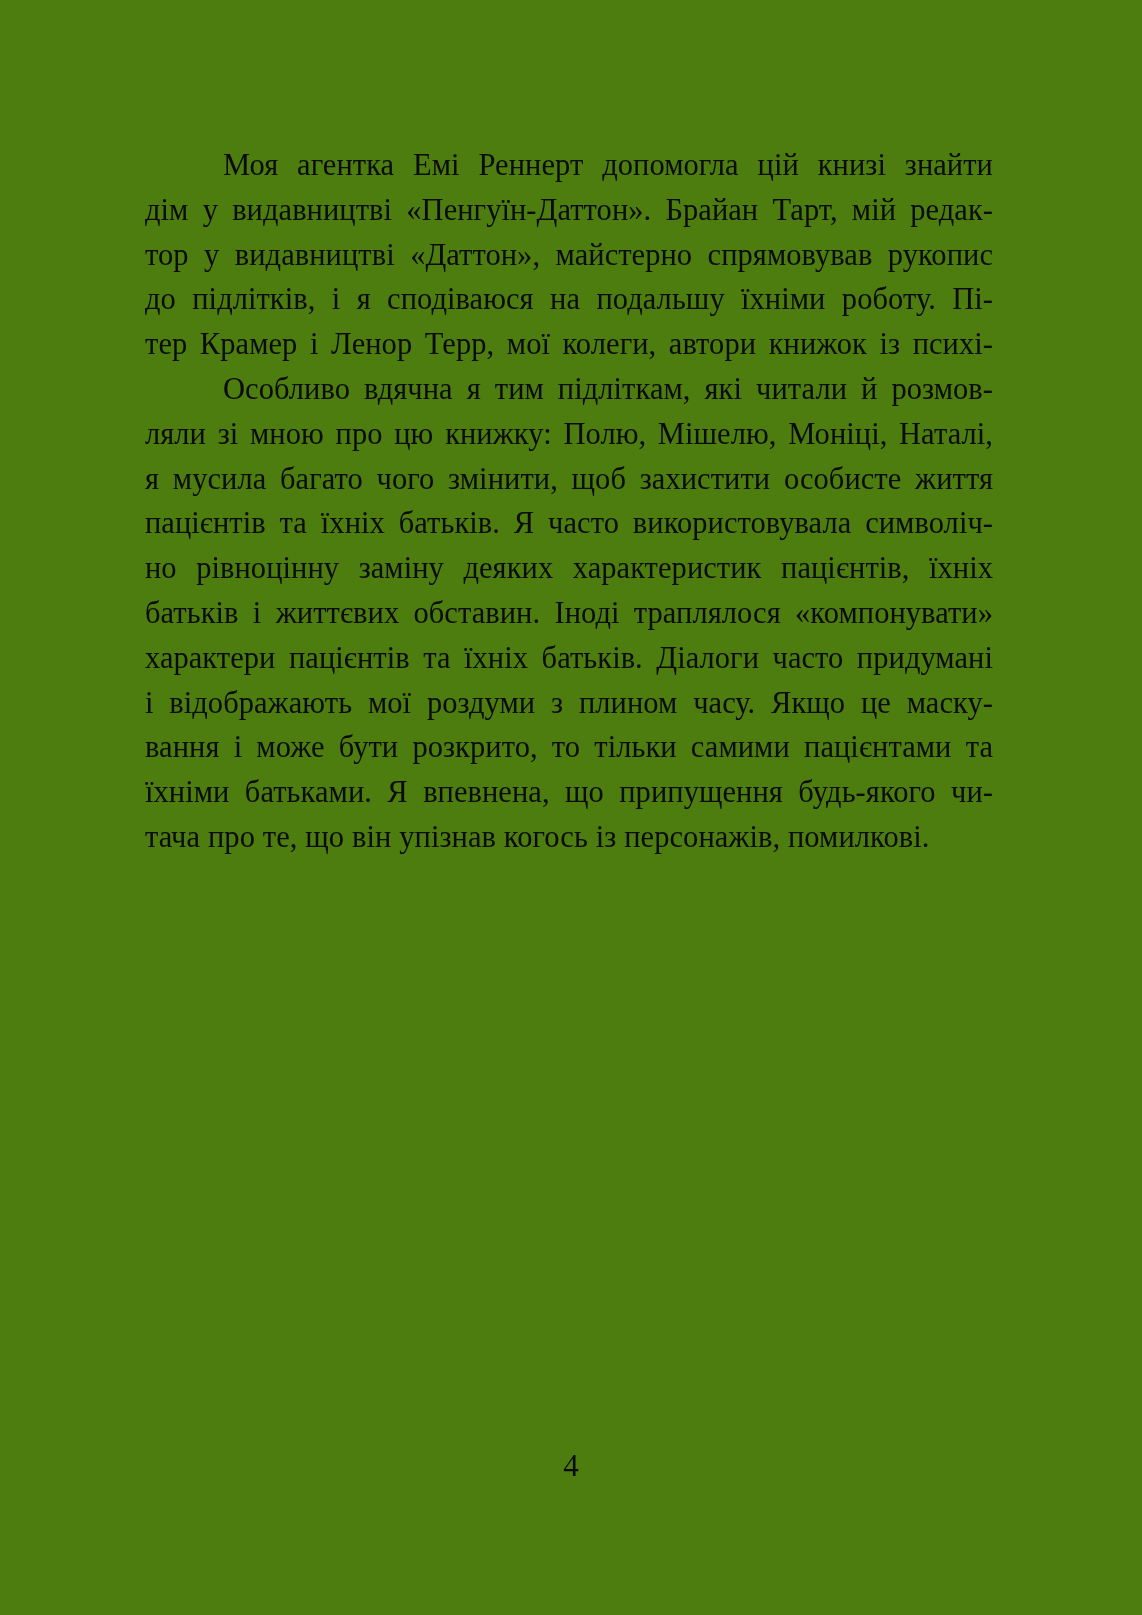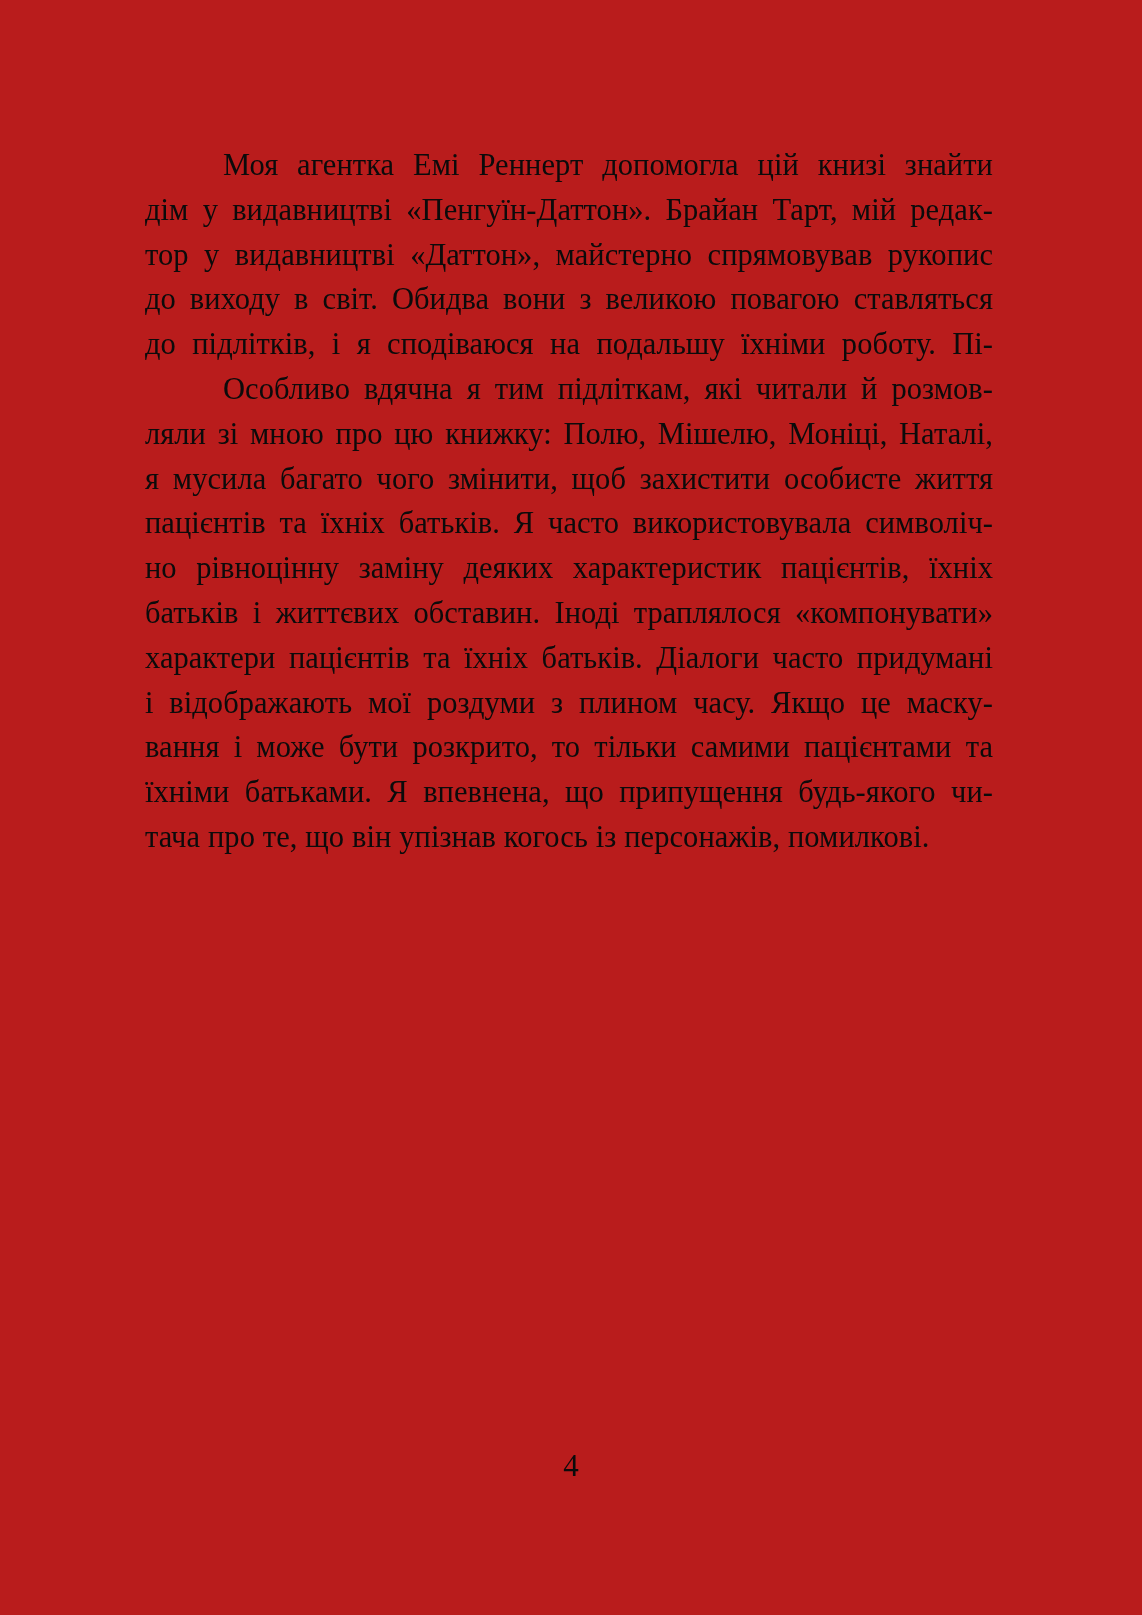--- a/index.html
+++ b/index.html
@@ -5,21 +5,21 @@
   html, body {
     margin: 0;
     padding: 0;
     background: #ffffff;
   }
 
   .page {
     position: relative;
     width: 1142px;
     height: 1615px;
-    background: #b91c1c;
+    background: #4d7c0f;
     margin: 0 auto;
     overflow: hidden;
     box-sizing: border-box;
   }
 
   .text-block {
     position: absolute;
     left: 145px;
     top: 143px;
     width: 848px;
@@ -83,22 +83,22 @@
 <body>
 
 <div class="page">
 
   <div class="text-block">
 
     <div class="para linebroken">
       <span class="line first">Моя агентка Емі Реннерт допомогла цій книзі знайти</span>
       <span class="line">дім у видавництві «Пенгуїн-Даттон». Брайан Тарт, мій редак-</span>
       <span class="line">тор у видавництві «Даттон», майстерно спрямовував рукопис</span>
-      <span class="line">до виходу в світ. Обидва вони з великою повагою ставляться</span>
       <span class="line">до підлітків, і я сподіваюся на подальшу їхніми роботу. Пі-</span>
+      <span class="line">тер Крамер і Ленор Терр, мої колеги, автори книжок із психі-</span>
     </div>
 
     <div class="para-gap"></div>
 
     <div class="para linebroken">
       <span class="line first">Особливо вдячна я тим підліткам, які читали й розмов-</span>
       <span class="line">ляли зі мною про цю книжку: Полю, Мішелю, Моніці, Наталі,</span>
     </div>
 
     <div class="para-gap"></div>

